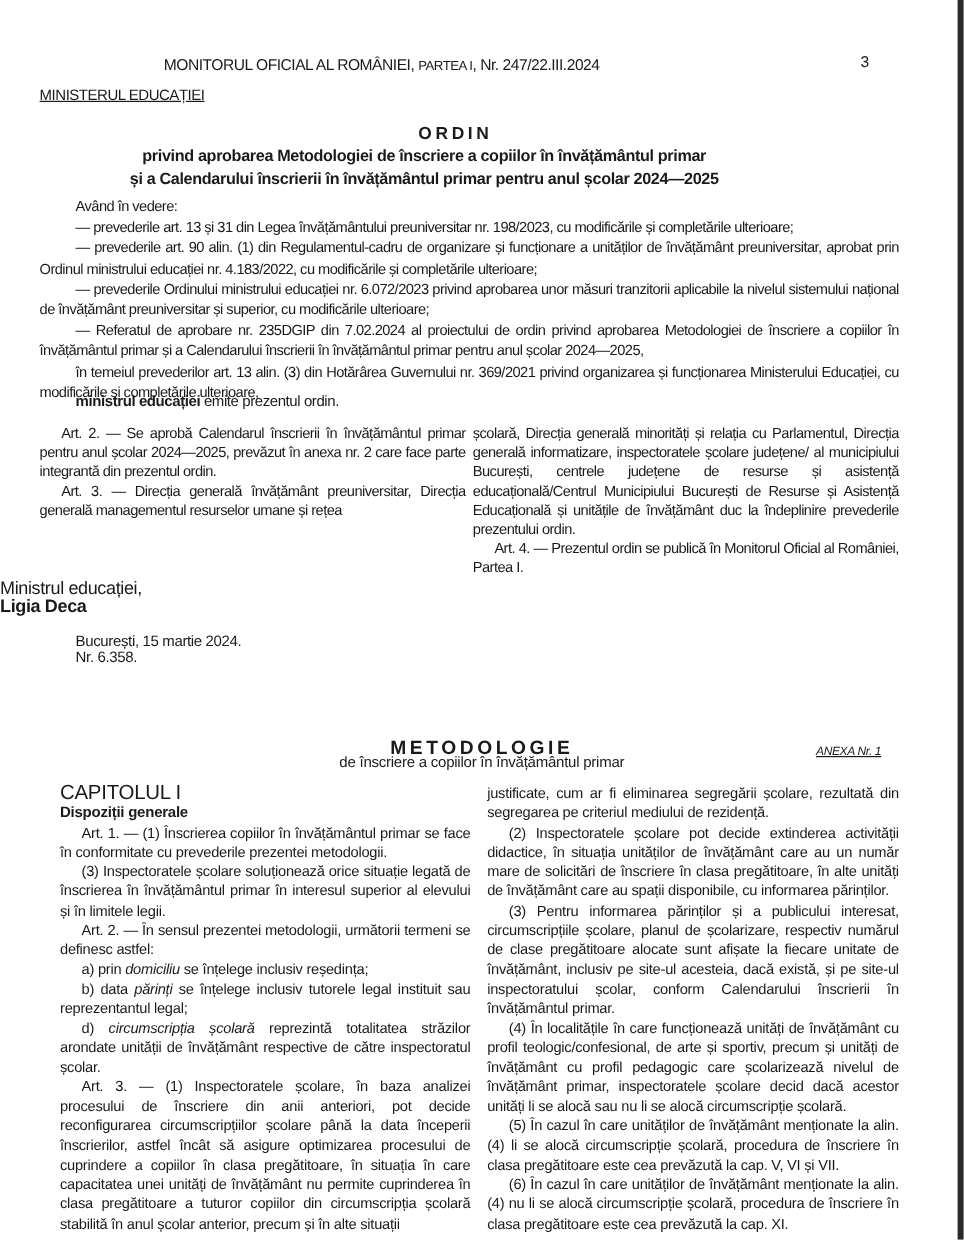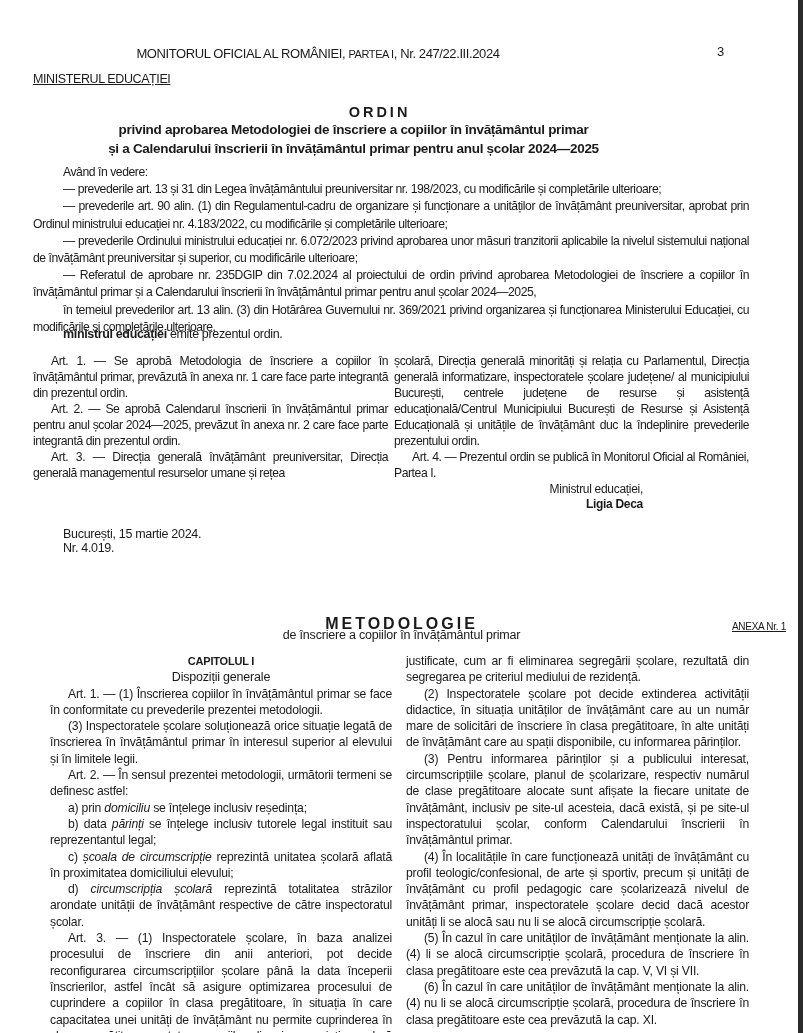--- a/index.html
+++ b/index.html
@@ -14,29 +14,29 @@
   .pagenum { top: 44px; left: 717px; font-size: 13px; }
   .ministry { top: 72px; left: 33px; font-size: 12.5px; letter-spacing: -0.4px; text-decoration: underline; }
   .title { top: 104px; left: 0; width: 759px; text-align: center; font-size: 14.5px; font-weight: bold; letter-spacing: 3px; }
   .subtitle { left: 0; width: 707px; text-align: center; font-size: 13.5px; font-weight: bold; letter-spacing: -0.3px; }
   .preamble { left: 33px; width: 716px; font-size: 12.2px; line-height: 17.2px; letter-spacing: -0.45px; text-align: justify; }
   .preamble p { margin: 0; text-indent: 30px; }
   .emit { top: 327px; left: 63px; font-size: 12.5px; letter-spacing: -0.35px; }
   .emit b { font-weight: bold; }
   .col { width: 355px; font-size: 12.2px; line-height: 16px; letter-spacing: -0.45px; text-align: justify; }
   .col p { margin: 0; text-indent: 18px; }
-  .signer { left: 0; width: 643px; text-align: right; font-size: 12px; letter-spacing: -0.3px; }
+  .signer { left: 0; width: 643px; text-align: left; font-size: 15px; letter-spacing: -0.3px; }
   .place { left: 63px; font-size: 12.5px; letter-spacing: -0.3px; line-height: 14px; }
-  .anexa { top: 621px; left: 732px; font-size: 10px; text-decoration: underline; letter-spacing: -0.3px; }
+  .anexa { top: 621px; left: 680px; font-size: 10px; font-style: italic; text-decoration: underline; letter-spacing: -0.3px; }
   .meto-title { top: 615px; left: 0; width: 803px; text-align: center; font-size: 16px; font-weight: bold; letter-spacing: 3px; }
   .meto-sub { top: 628px; left: 0; width: 803px; text-align: center; font-size: 12.5px; font-weight: normal; letter-spacing: -0.2px; }
   .mcol { width: 355px; font-size: 12.2px; line-height: 16.3px; letter-spacing: -0.2px; text-align: justify; }
   .mcol p { margin: 0; text-indent: 18px; }
-  .chap { text-align: center; font-size: 11px; font-weight: bold; }
-  .chap-title { text-align: center; font-size: 12.5px; font-weight: normal; }
+  .chap { text-align: left; font-size: 17px; }
+  .chap-title { text-align: left; font-size: 12.5px; font-weight: bold; }
   i { font-style: italic; }
 </style>
 </head>
 <body>
 
 <div class="edge-bar"></div>
 
 <div class="abs runhead"><span>MONITORUL OFICIAL AL ROMÂNIEI, </span><span class="sc">PARTEA I</span><span>, Nr. 247/22.III.2024</span></div>
 <div class="abs pagenum">3</div>
 
@@ -51,48 +51,46 @@
   <p>— prevederile art. 13 și 31 din Legea învățământului preuniversitar nr. 198/2023, cu modificările și completările ulterioare;</p>
   <p>— prevederile art. 90 alin. (1) din Regulamentul-cadru de organizare și funcționare a unităților de învățământ preuniversitar, aprobat prin Ordinul ministrului educației nr. 4.183/2022, cu modificările și completările ulterioare;</p>
   <p>— prevederile Ordinului ministrului educației nr. 6.072/2023 privind aprobarea unor măsuri tranzitorii aplicabile la nivelul sistemului național de învățământ preuniversitar și superior, cu modificările ulterioare;</p>
   <p>— Referatul de aprobare nr. 235DGIP din 7.02.2024 al proiectului de ordin privind aprobarea Metodologiei de înscriere a copiilor în învățământul primar și a Calendarului înscrierii în învățământul primar pentru anul școlar 2024—2025,</p>
   <p>în temeiul prevederilor art. 13 alin. (3) din Hotărârea Guvernului nr. 369/2021 privind organizarea și funcționarea Ministerului Educației, cu modificările și completările ulterioare,</p>
 </div>
 
 <div class="abs emit"><b>ministrul educației</b><span> emite prezentul ordin.</span></div>
 
 <div class="abs col" style="top:353px; left:33px;">
-  <p>Art. 1. — Se aprobă Metodologia de înscriere a copiilor în învățământul primar, prevăzută în anexa nr. 1 care face parte integrantă din prezentul ordin.</p>
   <p>Art. 2. — Se aprobă Calendarul înscrierii în învățământul primar pentru anul școlar 2024—2025, prevăzut în anexa nr. 2 care face parte integrantă din prezentul ordin.</p>
   <p>Art. 3. — Direcția generală învățământ preuniversitar, Direcția generală managementul resurselor umane și rețea</p>
 </div>
 <div class="abs col" style="top:353px; left:394px;">
   <p style="text-indent:0">școlară, Direcția generală minorități și relația cu Parlamentul, Direcția generală informatizare, inspectoratele școlare județene/ al municipiului București, centrele județene de resurse și asistență educațională/Centrul Municipiului București de Resurse și Asistență Educațională și unitățile de învățământ duc la îndeplinire prevederile prezentului ordin.</p>
   <p>Art. 4. — Prezentul ordin se publică în Monitorul Oficial al României, Partea I.</p>
 </div>
 
 <div class="abs signer" style="top:482px">Ministrul educației,</div>
 <div class="abs signer" style="top:497px; font-weight:bold">Ligia Deca</div>
 
 <div class="abs place" style="top:527px">București, 15 martie 2024.</div>
-<div class="abs place" style="top:541px">Nr. 4.019.</div>
+<div class="abs place" style="top:541px">Nr. 6.358.</div>
 
 <div class="abs anexa">ANEXA Nr. 1</div>
 <div class="abs meto-title">METODOLOGIE</div>
 <div class="abs meto-sub">de înscriere a copiilor în învățământul primar</div>
 
 <div class="abs mcol" style="top:653px; left:50px; width:342px;">
   <div class="chap">CAPITOLUL I</div>
   <div class="chap-title">Dispoziții generale</div>
   <p>Art. 1. — (1) Înscrierea copiilor în învățământul primar se face în conformitate cu prevederile prezentei metodologii.</p>
   <p>(3) Inspectoratele școlare soluționează orice situație legată de înscrierea în învățământul primar în interesul superior al elevului și în limitele legii.</p>
   <p>Art. 2. — În sensul prezentei metodologii, următorii termeni se definesc astfel:</p>
   <p><span>a) prin </span><i>domiciliu</i><span> se înțelege inclusiv reședința;</span></p>
   <p><span>b) data </span><i>părinți</i><span> se înțelege inclusiv tutorele legal instituit sau reprezentantul legal;</span></p>
-  <p><span>c) </span><i>școala de circumscripție</i><span> reprezintă unitatea școlară aflată în proximitatea domiciliului elevului;</span></p>
   <p><span>d) </span><i>circumscripția școlară</i><span> reprezintă totalitatea străzilor arondate unității de învățământ respective de către inspectoratul școlar.</span></p>
   <p>Art. 3. — (1) Inspectoratele școlare, în baza analizei procesului de înscriere din anii anteriori, pot decide reconfigurarea circumscripțiilor școlare până la data începerii înscrierilor, astfel încât să asigure optimizarea procesului de cuprindere a copiilor în clasa pregătitoare, în situația în care capacitatea unei unități de învățământ nu permite cuprinderea în clasa pregătitoare a tuturor copiilor din circumscripția școlară stabilită în anul școlar anterior, precum și în alte situații</p>
 </div>
 
 <div class="abs mcol" style="top:653px; left:406px; width:343px;">
   <p style="text-indent:0">justificate, cum ar fi eliminarea segregării școlare, rezultată din segregarea pe criteriul mediului de rezidență.</p>
   <p>(2) Inspectoratele școlare pot decide extinderea activității didactice, în situația unităților de învățământ care au un număr mare de solicitări de înscriere în clasa pregătitoare, în alte unități de învățământ care au spații disponibile, cu informarea părinților.</p>
   <p>(3) Pentru informarea părinților și a publicului interesat, circumscripțiile școlare, planul de școlarizare, respectiv numărul de clase pregătitoare alocate sunt afișate la fiecare unitate de învățământ, inclusiv pe site-ul acesteia, dacă există, și pe site-ul inspectoratului școlar, conform Calendarului înscrierii în învățământul primar.</p>
   <p>(4) În localitățile în care funcționează unități de învățământ cu profil teologic/confesional, de arte și sportiv, precum și unități de învățământ cu profil pedagogic care școlarizează nivelul de învățământ primar, inspectoratele școlare decid dacă acestor unități li se alocă sau nu li se alocă circumscripție școlară.</p>
   <p>(5) În cazul în care unităților de învățământ menționate la alin. (4) li se alocă circumscripție școlară, procedura de înscriere în clasa pregătitoare este cea prevăzută la cap. V, VI și VII.</p>

